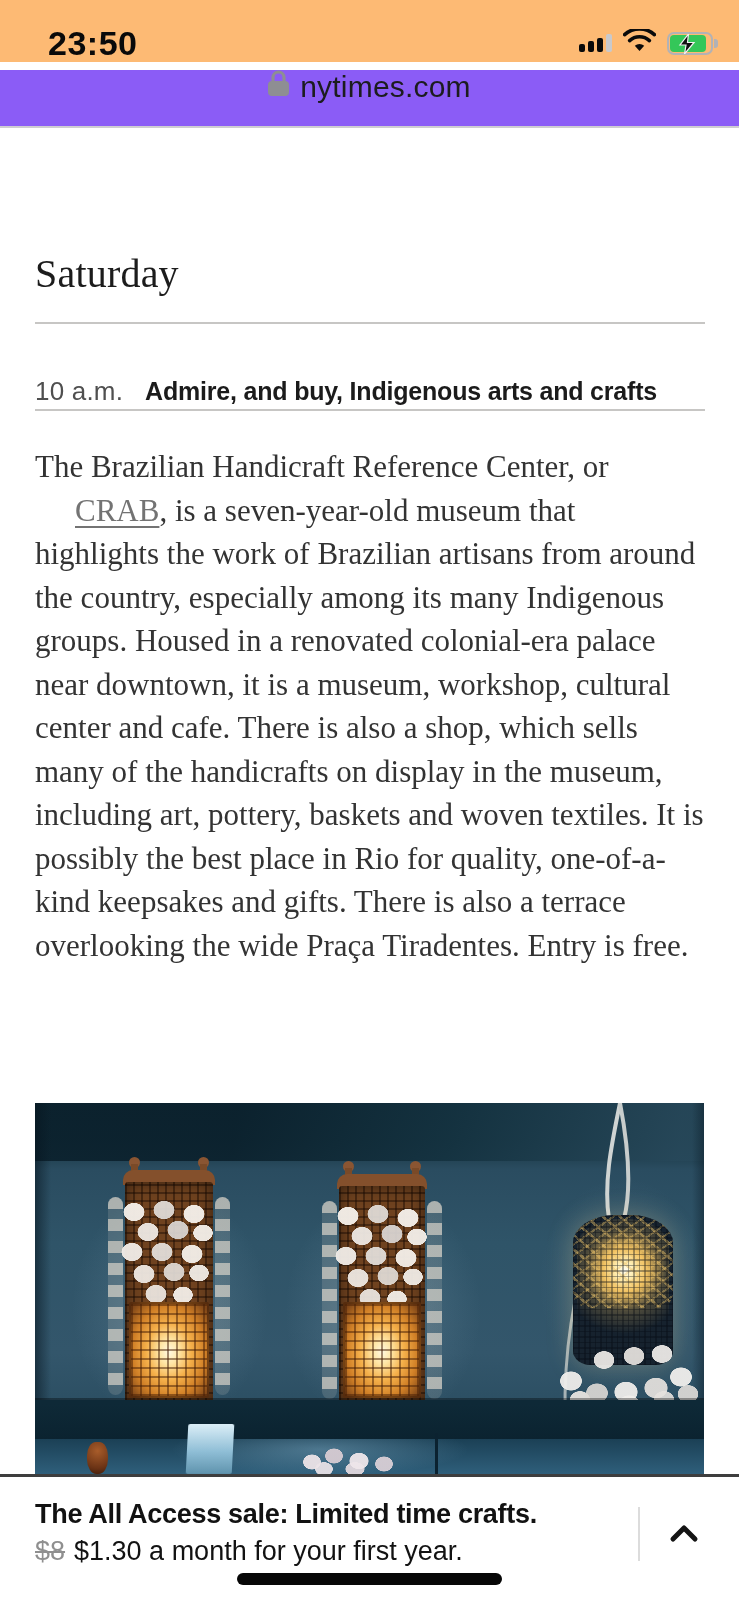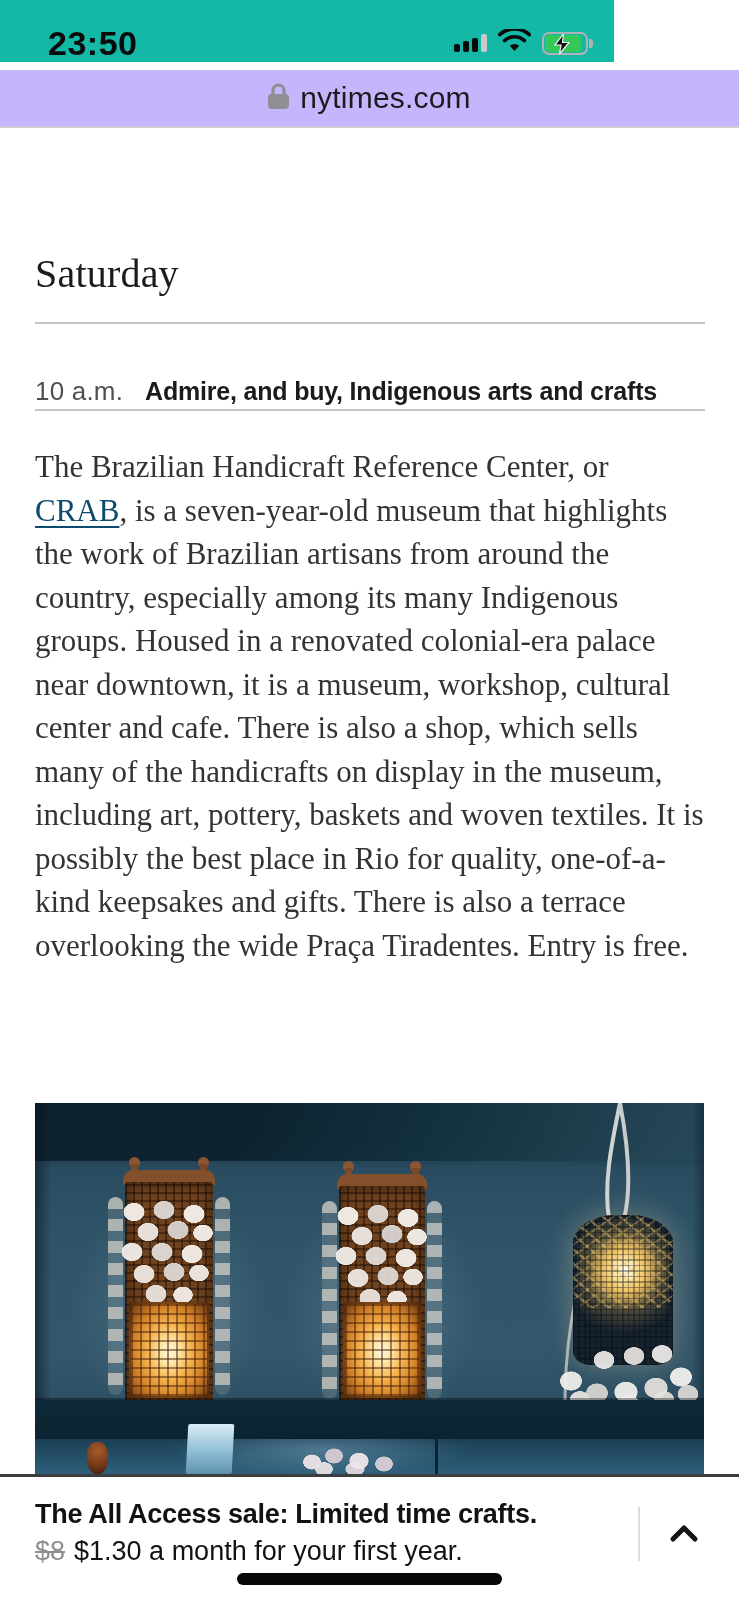--- a/index.html
+++ b/index.html
@@ -2,46 +2,46 @@
 <html><head>
 <meta charset="utf-8">
 <style>
   * { margin:0; padding:0; box-sizing:border-box; }
   html,body { width:739px; height:1600px; }
   body {
     position:relative; overflow:hidden; background:#ffffff;
     font-family:"Liberation Sans", sans-serif; color:#121212;
   }
   
-  .status-bar { position:absolute; top:0; left:0; width:614px; height:62px; background:#14b8a6; }
+  .status-bar { position:absolute; top:0; left:0; width:739px; height:62px; background:#fdba74; }
   .time { position:absolute; left:48px; top:24px; font-size:34px; font-weight:700; letter-spacing:.5px; color:#0a0a0a; }
   .status-icons { position:absolute; right:26px; top:30px; display:flex; align-items:center; gap:11px; height:26px; }
   .sig { display:flex; align-items:flex-end; gap:3px; height:18px; }
   .sig i { display:block; width:6px; border-radius:2px; background:#0a0a0a; }
   .sig i:nth-child(1){height:8px;} .sig i:nth-child(2){height:11px;}
   .sig i:nth-child(3){height:14px;} .sig i:nth-child(4){height:18px; background:#c9c9cc;}
   .battery { position:relative; width:46px; height:23px; }
   .battery .shell { position:absolute; inset:0; border:2px solid #b2b2b6; border-radius:7px; }
   .battery .fill { position:absolute; left:3px; top:3px; width:36px; height:17px; border-radius:4px; background:#34c759; }
   .battery .nub { position:absolute; right:-5px; top:7px; width:4px; height:9px; border-radius:0 3px 3px 0; background:#b2b2b6; }
   .battery svg { position:absolute; left:9px; top:2px; }
   
-  .url-bar { position:absolute; top:70px; left:0; width:739px; height:56px; display:flex; align-items:center; justify-content:center; gap:11px; background:#c4b5fd; }
+  .url-bar { position:absolute; top:70px; left:0; width:739px; height:56px; display:flex; justify-content:center; gap:11px; background:#8b5cf6; }
   .url-text { font-size:30px; color:#1c1c1e; letter-spacing:.2px; }
   .toolbar-divider { position:absolute; top:126px; left:0; width:739px; height:2px; background:#cecdd2; }
   
   .day-heading { position:absolute; left:35px; top:250px; font-family:"Liberation Serif", serif; font-weight:400; font-size:40px; color:#1c1c1c; letter-spacing:.2px; }
   .rule { position:absolute; left:35px; width:670px; height:2px; background:#c7c6c4; }
   .rule-1 { top:322px; } .rule-2 { top:409px; }
   .schedule { position:absolute; left:35px; top:376px; width:670px; display:flex; align-items:baseline; }
   .schedule-time { font-size:26px; color:#4f4f4f; margin-right:22px; letter-spacing:.2px; }
   .schedule-title { font-size:25px; font-weight:700; color:#1b1b1b; letter-spacing:-.2px; }
   .body-copy { position:absolute; left:35px; top:445px; width:671px;
     font-family:"Liberation Serif", serif; font-size:31px; line-height:43.5px; color:#333333; }
-  .body-copy a { color:#0c4a6e; text-decoration:underline; text-underline-offset:5px; text-decoration-thickness:2px; }
+  .body-copy a { color:#737373; text-decoration:underline; text-underline-offset:5px; text-decoration-thickness:2px;margin-left:40px; }
   
   .photo { position:absolute; left:35px; top:1103px; width:669px; height:371px; overflow:hidden; background:#2e5166; }
   .ph { position:absolute; }
   .wall { inset:0; background:linear-gradient(180deg,#0f2733 0px,#17333f 38px,#2a4c60 66px,#2f5468 140px,#33566b 250px,#2c4f63 300px); }
   .wall-glows { inset:0; background:
       radial-gradient(140px 170px at 135px 205px, rgba(145,180,200,.26), rgba(145,180,200,0) 70%),
       radial-gradient(140px 170px at 348px 208px, rgba(145,180,200,.26), rgba(145,180,200,0) 70%),
       radial-gradient(120px 150px at 588px 180px, rgba(150,175,195,.20), rgba(150,175,195,0) 70%); }
   .ceiling { left:0; top:0; width:669px; height:58px; background:linear-gradient(97deg,#0b212d 30%,#143240 62%,#27485a 96%); opacity:.92; }
   .shade-l { left:0; top:0; width:16px; height:300px; background:linear-gradient(90deg, rgba(6,20,30,.55), rgba(6,20,30,0)); }

